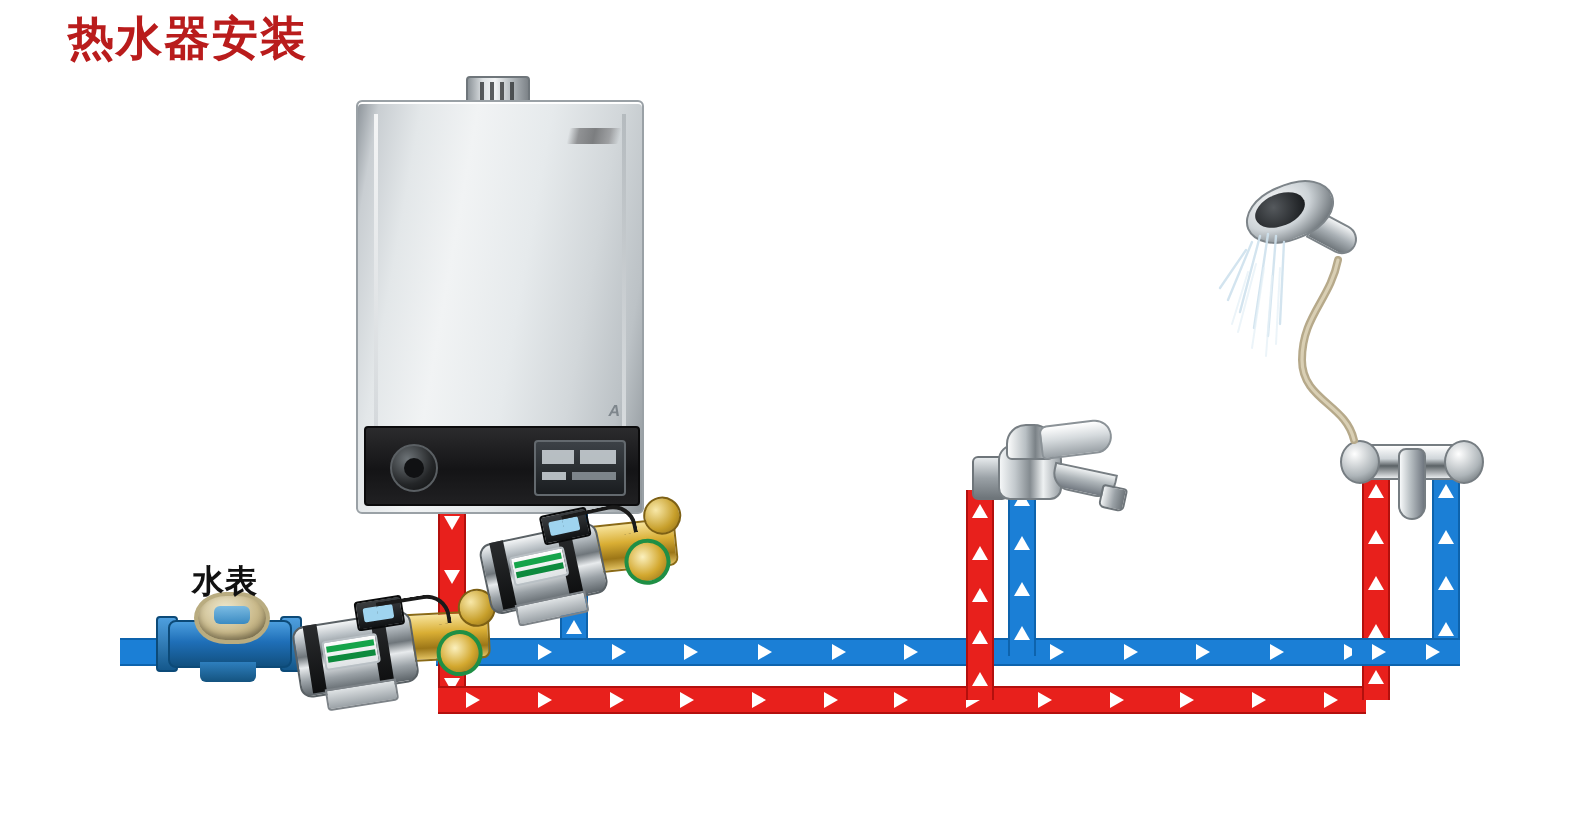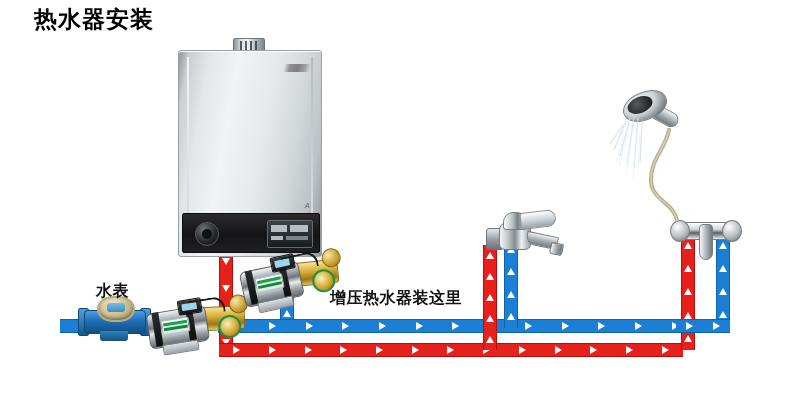--- a/index.html
+++ b/index.html
@@ -9,21 +9,21 @@
     font-family:"Liberation Sans","DejaVu Sans",sans-serif;
     overflow:hidden;
     position:relative;
   }
   #stage{position:absolute;left:0;top:0;width:790px;height:411px;}
   #stage > *{position:absolute;}
 
   
   .title{
     left:34px;top:4px;
-    font-size:23px;font-weight:bold;color:#000000;
+    font-size:23px;font-weight:bold;color:#b91c1c;
     letter-spacing:1px;white-space:nowrap;
   }
 
   
   .label{
     font-size:16px;font-weight:bold;color:#111;
     white-space:nowrap;letter-spacing:0.5px;
   }
   .label-meter{left:96px;top:281px;}
   .label-main{left:99px;top:369px;}
@@ -420,15 +420,14 @@
     <g stroke="#e6f1f7" stroke-width="1" stroke-linecap="round" opacity="0.75">
       <line x1="28" y1="30" x2="22" y2="70"></line>
       <line x1="32" y1="34" x2="29" y2="74"></line>
       <line x1="24" y1="28" x2="15" y2="62"></line>
       <line x1="36" y1="30" x2="34" y2="68"></line>
       <line x1="20" y1="32" x2="12" y2="58"></line>
     </g>
   </svg>
 
   <div class="label label-meter">水表</div>
-  <div class="label label-heater">增压热水器装这里</div>
 
 </div>
 
 </body></html>

